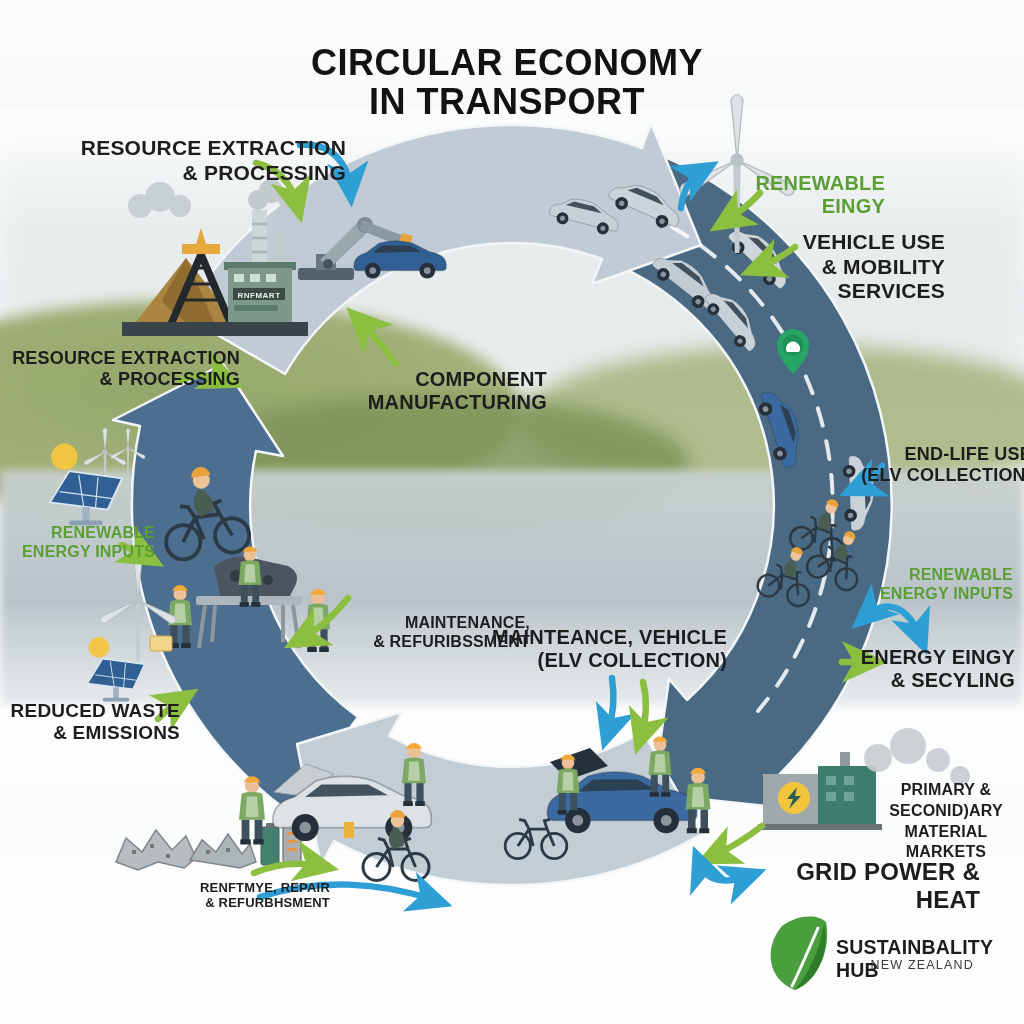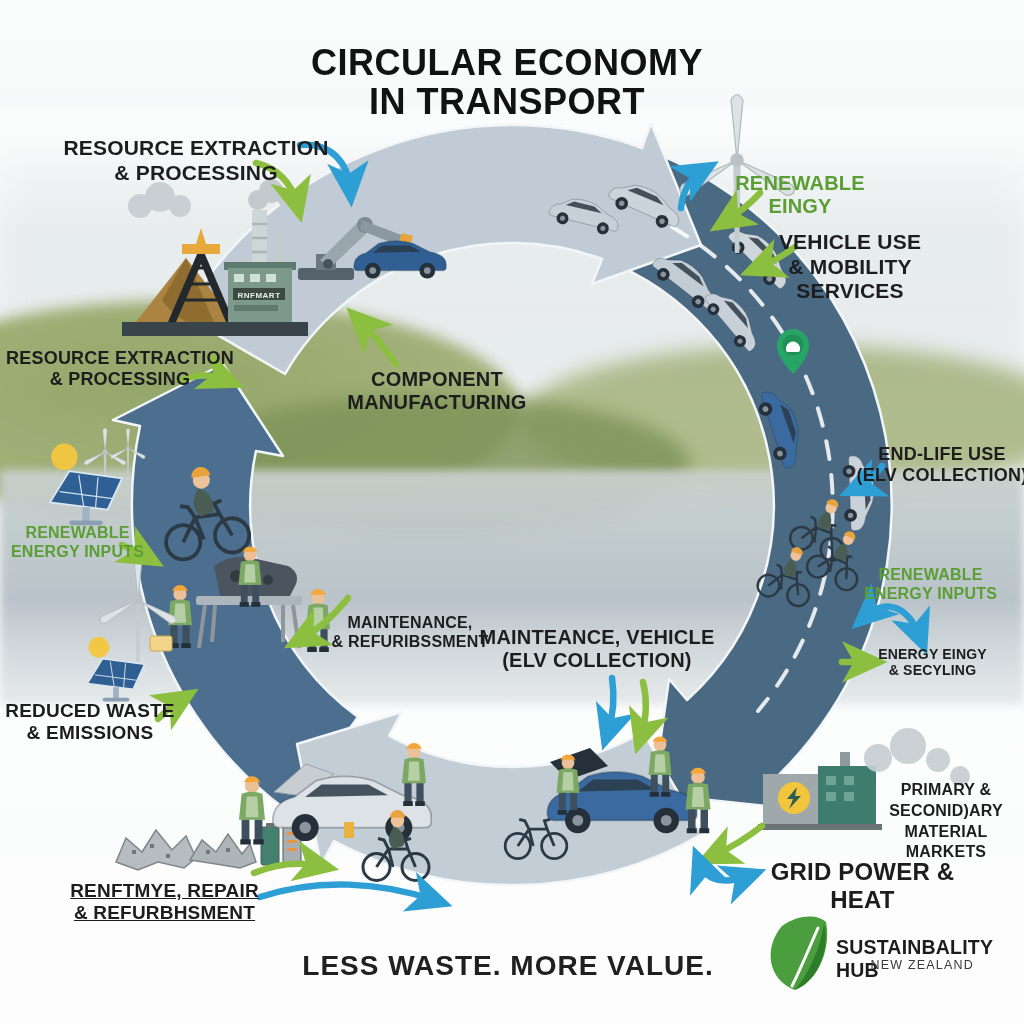--- a/index.html
+++ b/index.html
@@ -8,21 +8,21 @@
   .bg-layer{position:absolute;pointer-events:none;}
   .haze{left:0;top:150px;width:1024px;height:240px;background:#e4e9ea;filter:blur(14px);opacity:.75;}
   .hill-left{left:-140px;top:300px;width:660px;height:220px;background:radial-gradient(ellipse at 45% 40%,#90a464,#a3b077 75%);border-radius:50%;filter:blur(7px);opacity:.95;}
   .hill-mid{left:170px;top:395px;width:520px;height:140px;background:#7e9459;border-radius:50%;filter:blur(9px);opacity:.85;}
   .hill-right{left:520px;top:345px;width:560px;height:150px;background:#9fae74;border-radius:50%;filter:blur(10px);opacity:.8;}
   .water{left:0;top:470px;width:1024px;height:235px;background:linear-gradient(180deg,#c9d1ce,#b6c1c7 55%,#d0d7da);filter:blur(4px);opacity:.95;}
   .fade-bottom{left:0;top:600px;width:1024px;height:300px;background:linear-gradient(180deg,rgba(252,253,253,0),#fbfcfc 72%);}
   .white-base{left:0;top:860px;width:1024px;height:164px;background:#fdfdfd;}
   .fade-top{left:0;top:110px;width:1024px;height:120px;background:linear-gradient(180deg,#fbfcfc,rgba(251,252,252,0));}
   .scene{position:absolute;left:0;top:0;}
-  .lbl{position:absolute;font-weight:700;color:#1d1d1d;text-align:center;line-height:1.17;letter-spacing:.2px;}
+  .lbl{position:absolute;font-weight:700;color:#1d1d1d;text-align:right;line-height:1.17;letter-spacing:.2px;}
   .lbl.green{color:#5a9e34;}
   .lbl.left-align{text-align:center;}
   .title{position:absolute;left:262px;top:44px;width:490px;text-align:center;font-weight:700;
          font-size:36px;line-height:1.08;letter-spacing:.5px;color:#121212;}
   .tagline{position:absolute;left:158px;top:950px;width:700px;text-align:center;font-weight:600;
            font-size:28px;letter-spacing:1px;color:#202020;}
   .logo-name{position:absolute;left:836px;top:936px;width:185px;font-weight:700;font-size:19.5px;color:#1c1c1c;letter-spacing:.2px;}
   .logo-sub{position:absolute;left:836px;top:958px;width:138px;text-align:right;font-weight:400;font-size:12.5px;letter-spacing:1.2px;color:#3a3a3a;}
   svg text.sign{font-family:"Liberation Sans",sans-serif;font-size:8px;font-weight:700;fill:#e8efe9;letter-spacing:.5px;}
 </style>
@@ -334,43 +334,42 @@
   <div class="lbl" style="left:290px;top:614px;width:240px;font-size:16px;">
     <span>MAINTENANCE,</span><br>
     <span>&amp; REFURIBSSMENT</span>
   </div>
 
   <div class="lbl" style="left:467px;top:626px;width:260px;font-size:20px;">
     <span>MAINTEANCE, VEHICLE</span><br>
     <span>(ELV COLLECTION)</span>
   </div>
 
-  <div class="lbl" style="left:850px;top:646px;width:165px;font-size:14px;">
+  <div class="lbl" style="left:850px;top:646px;width:165px;font-size:20px;">
     <span>ENERGY EINGY</span><br>
     <span>&amp; SECYLING</span>
   </div>
 
   <div class="lbl" style="left:0px;top:700px;width:180px;font-size:19px;">
     <span>REDUCED WASTE</span><br>
     <span>&amp; EMISSIONS</span>
   </div>
 
   <div class="lbl left-align" style="left:871px;top:780px;width:150px;font-size:16px;line-height:1.3;">
     <span>PRIMARY &amp;</span><br>
     <span>SECONID)ARY</span><br>
     <span>MATERIAL MARKETS</span>
   </div>
 
   <div class="lbl" style="left:745px;top:858px;width:235px;font-size:24px;">
     <span>GRID POWER &amp; HEAT</span>
   </div>
 
-  <div class="lbl" style="left:32px;top:880px;width:265px;font-size:19px;text-decoration:underline;">
+  <div class="lbl" style="left:65px;top:880px;width:265px;font-size:13px;">
     <span>RENFTMYE, REPAIR</span><br>
     <span>&amp; REFURBHSMENT</span>
   </div>
 
-  <div class="tagline">LESS WASTE. MORE VALUE.</div>
 
   <div class="logo-name">SUSTAINBALITY HUB</div>
   <div class="logo-sub">NEW ZEALAND</div>
 
 </div>
 
 </body></html>

